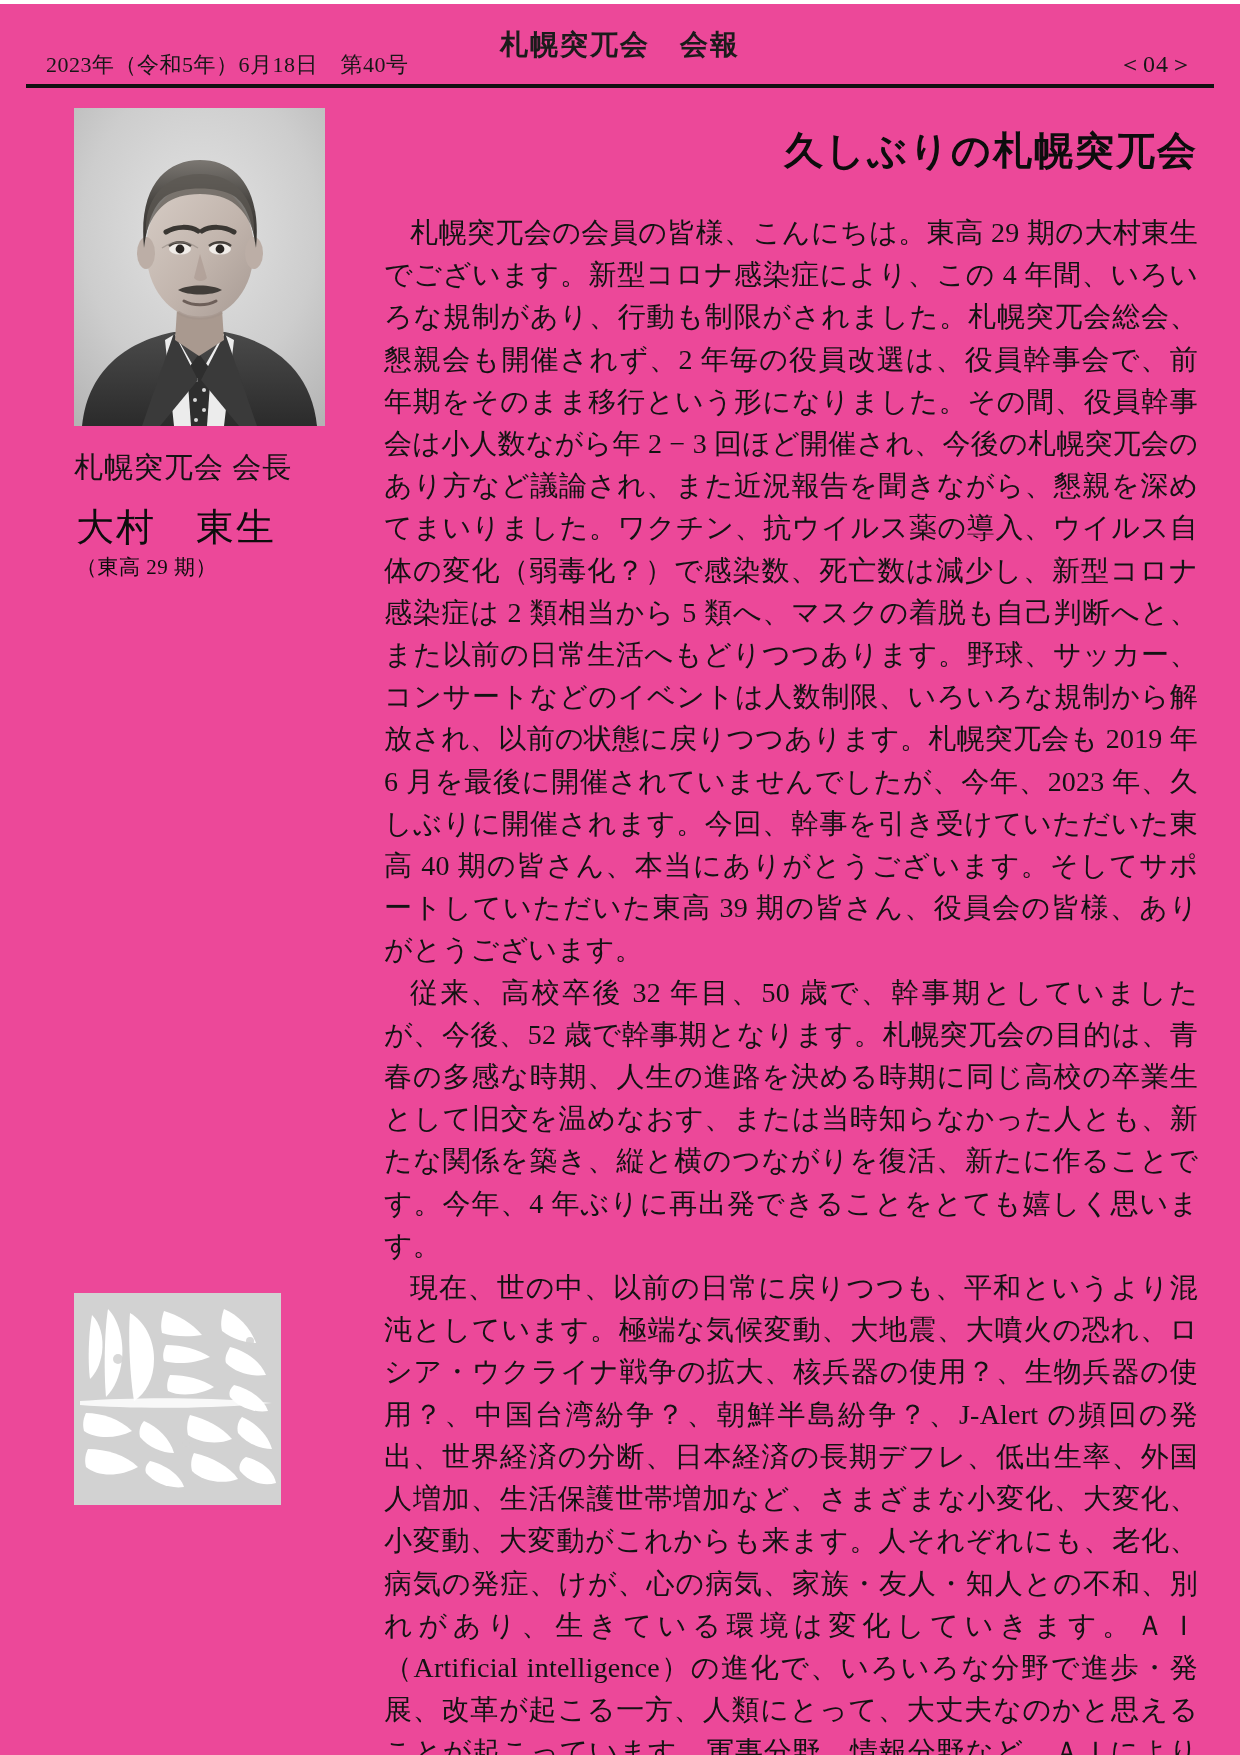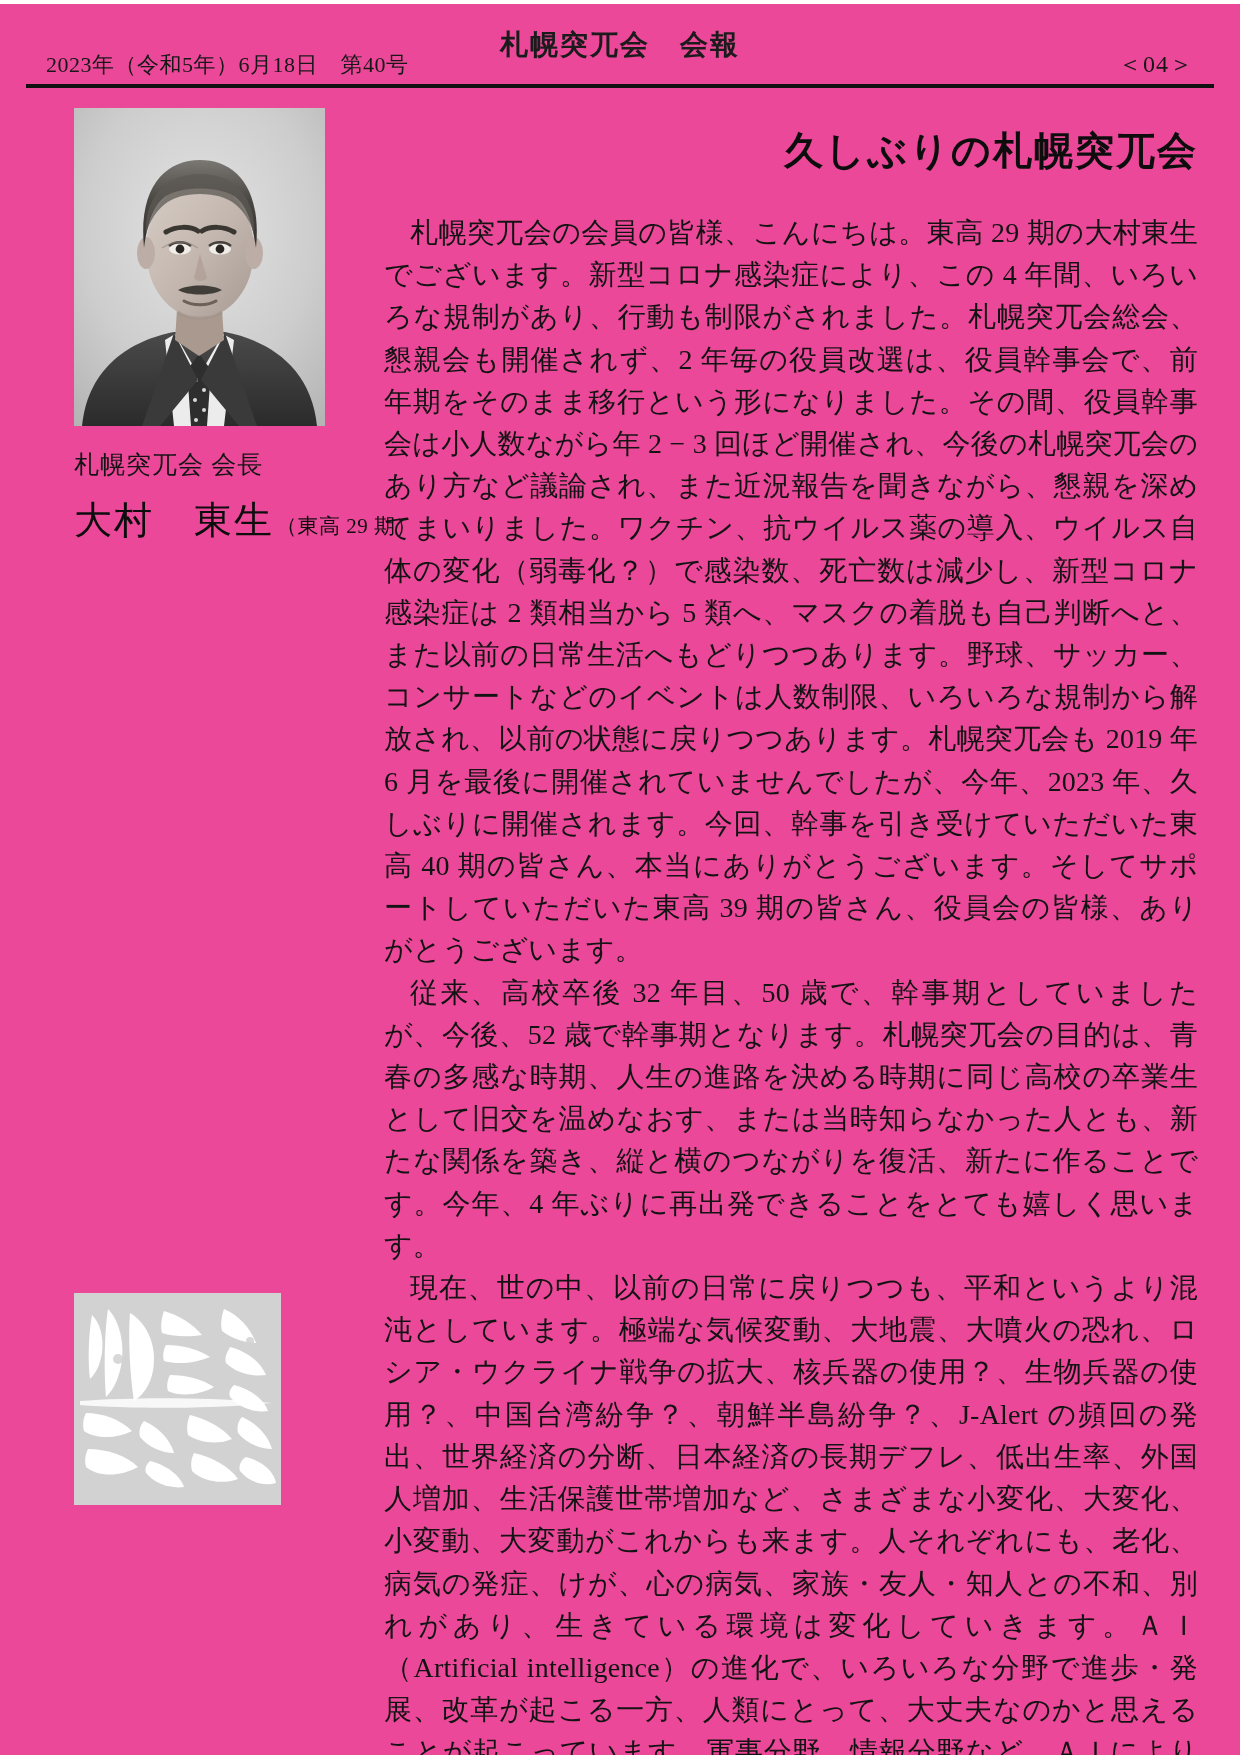--- a/index.html
+++ b/index.html
@@ -92,34 +92,35 @@
     margin-left: 28px;
     position: relative;
     overflow: hidden;
     background: #cfcfcf;
   }
   .portrait-svg { display: block; width: 100%; height: 100%; }
 
   .photo-caption {
     margin-top: 22px;
     margin-left: 28px;
-    font-size: 25px;
+    font-size: 29px;
     letter-spacing: 1px;
     color: #131313;
     white-space: nowrap;
   }
   .photo-name {
     margin-top: 14px;
     margin-left: 28px;
     font-size: 38px;
     letter-spacing: 2px;
     color: #0d0d0d;
     white-space: nowrap;
     display: flex;
     align-items: baseline;
+    flex-direction: column;
   }
   .photo-name .name-sub {
     font-size: 21px;
     letter-spacing: 0.5px;
     margin-left: 2px;
   }
 
   
   .stamp {
     position: absolute;

